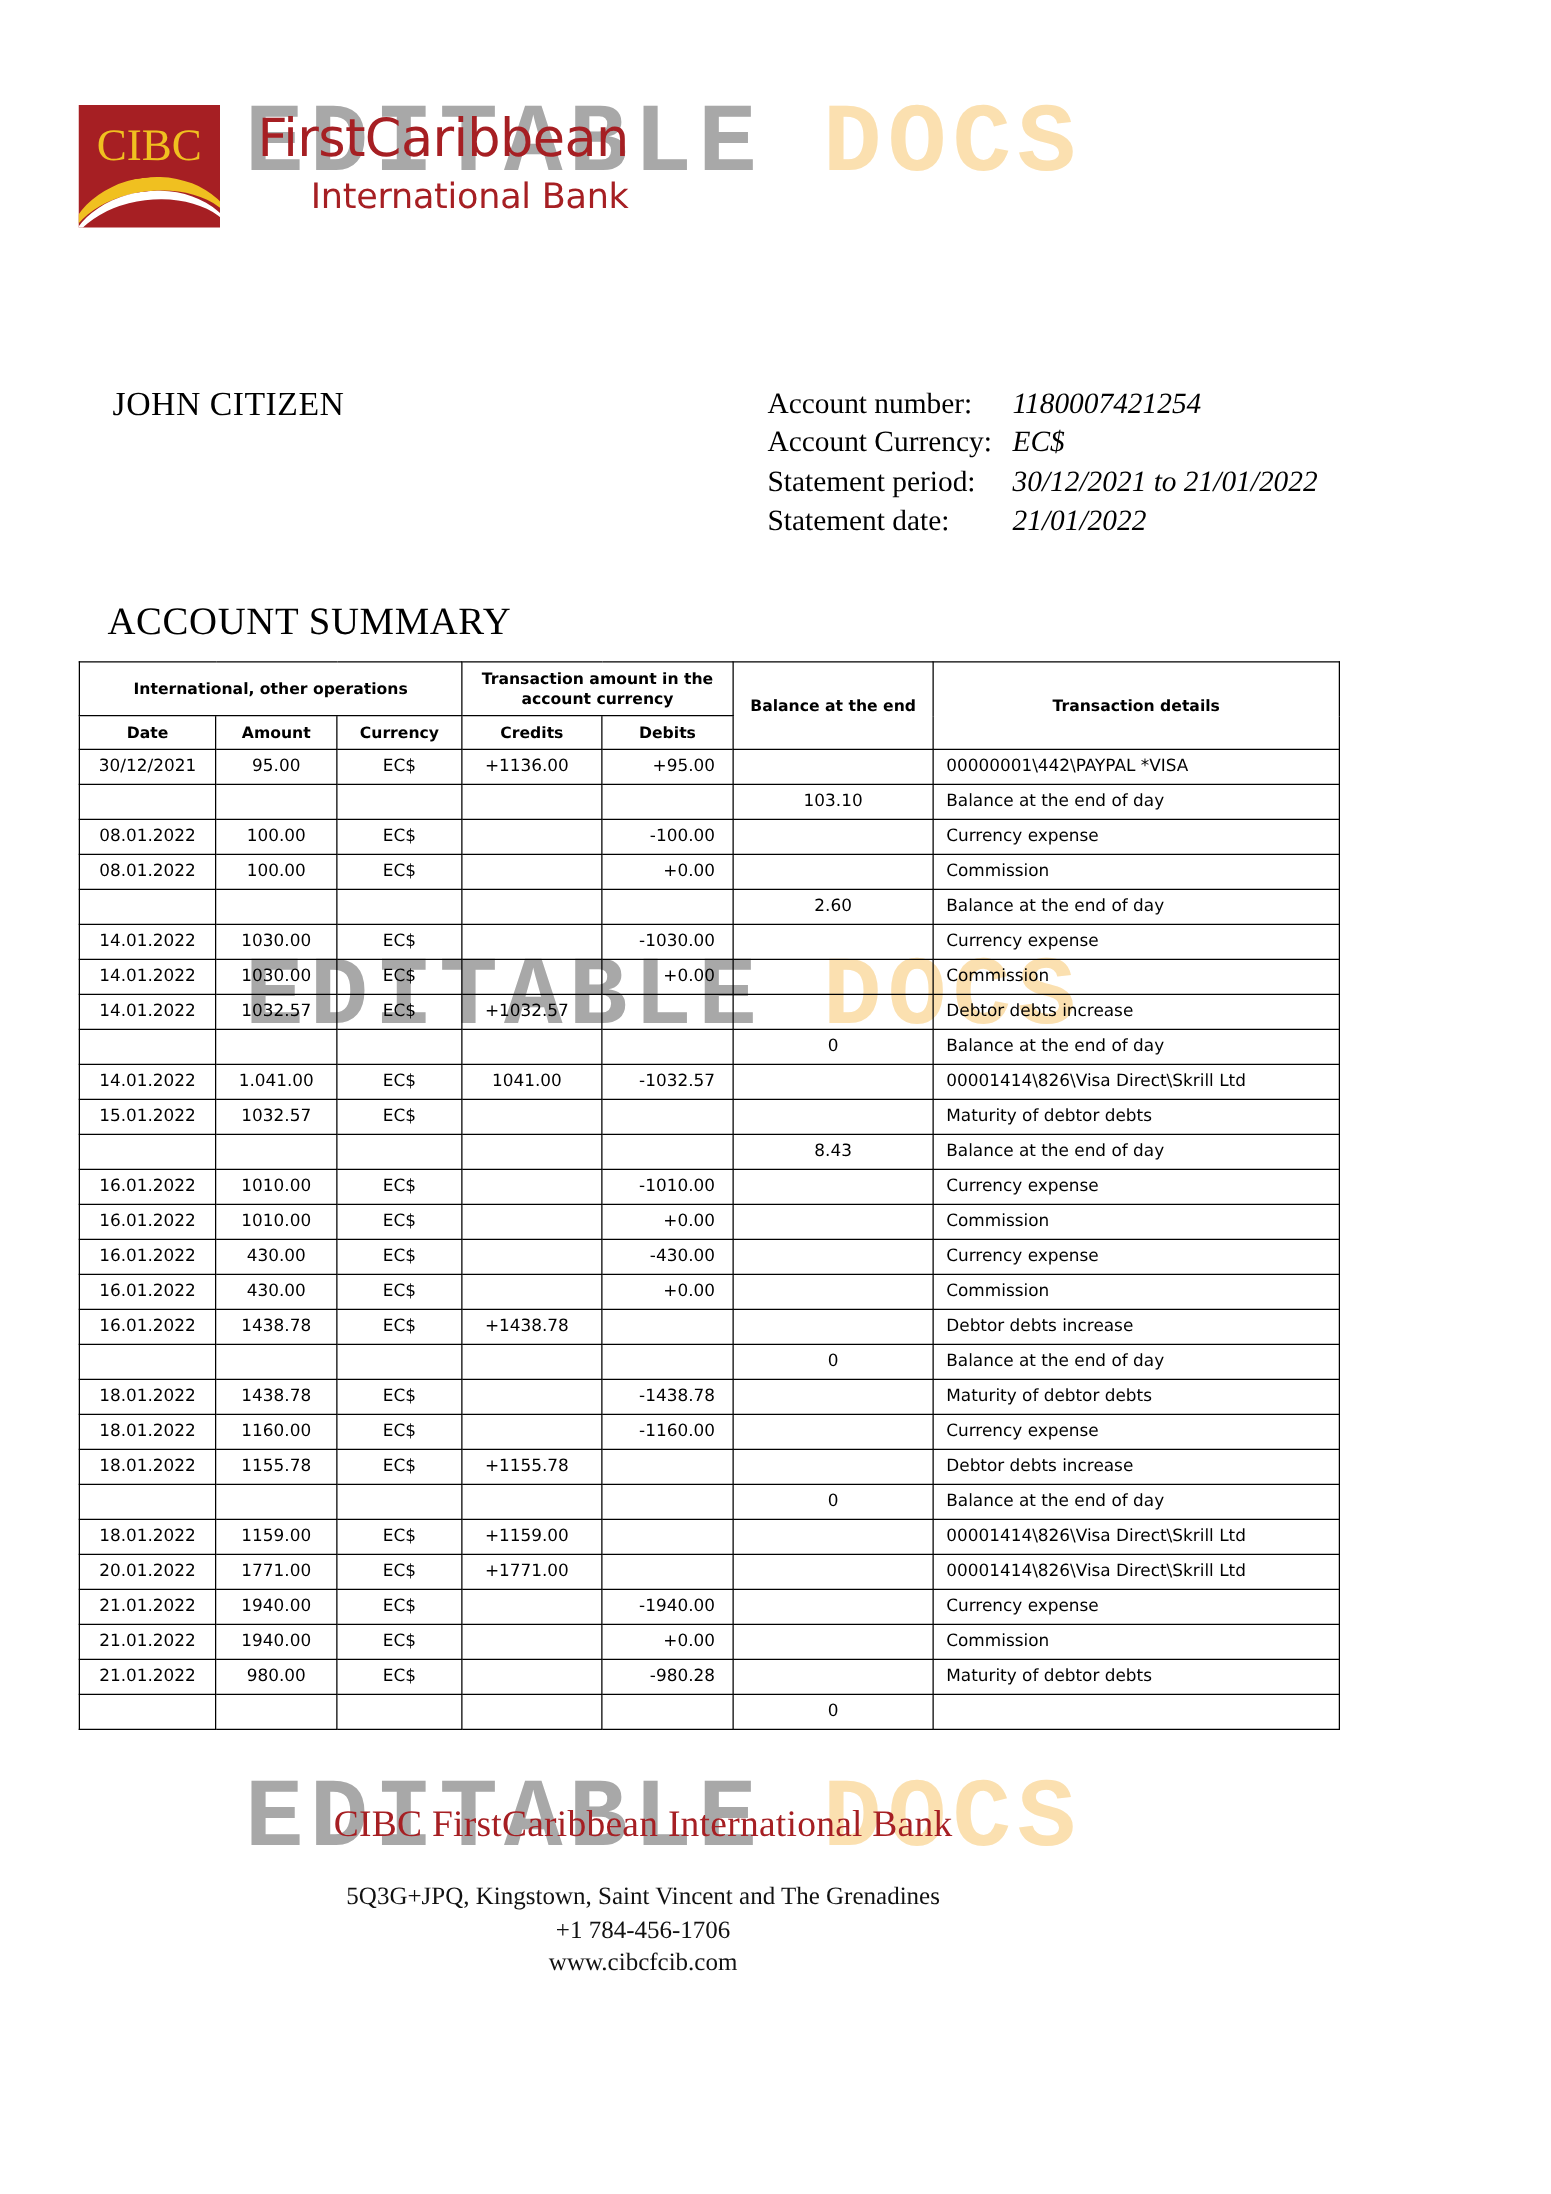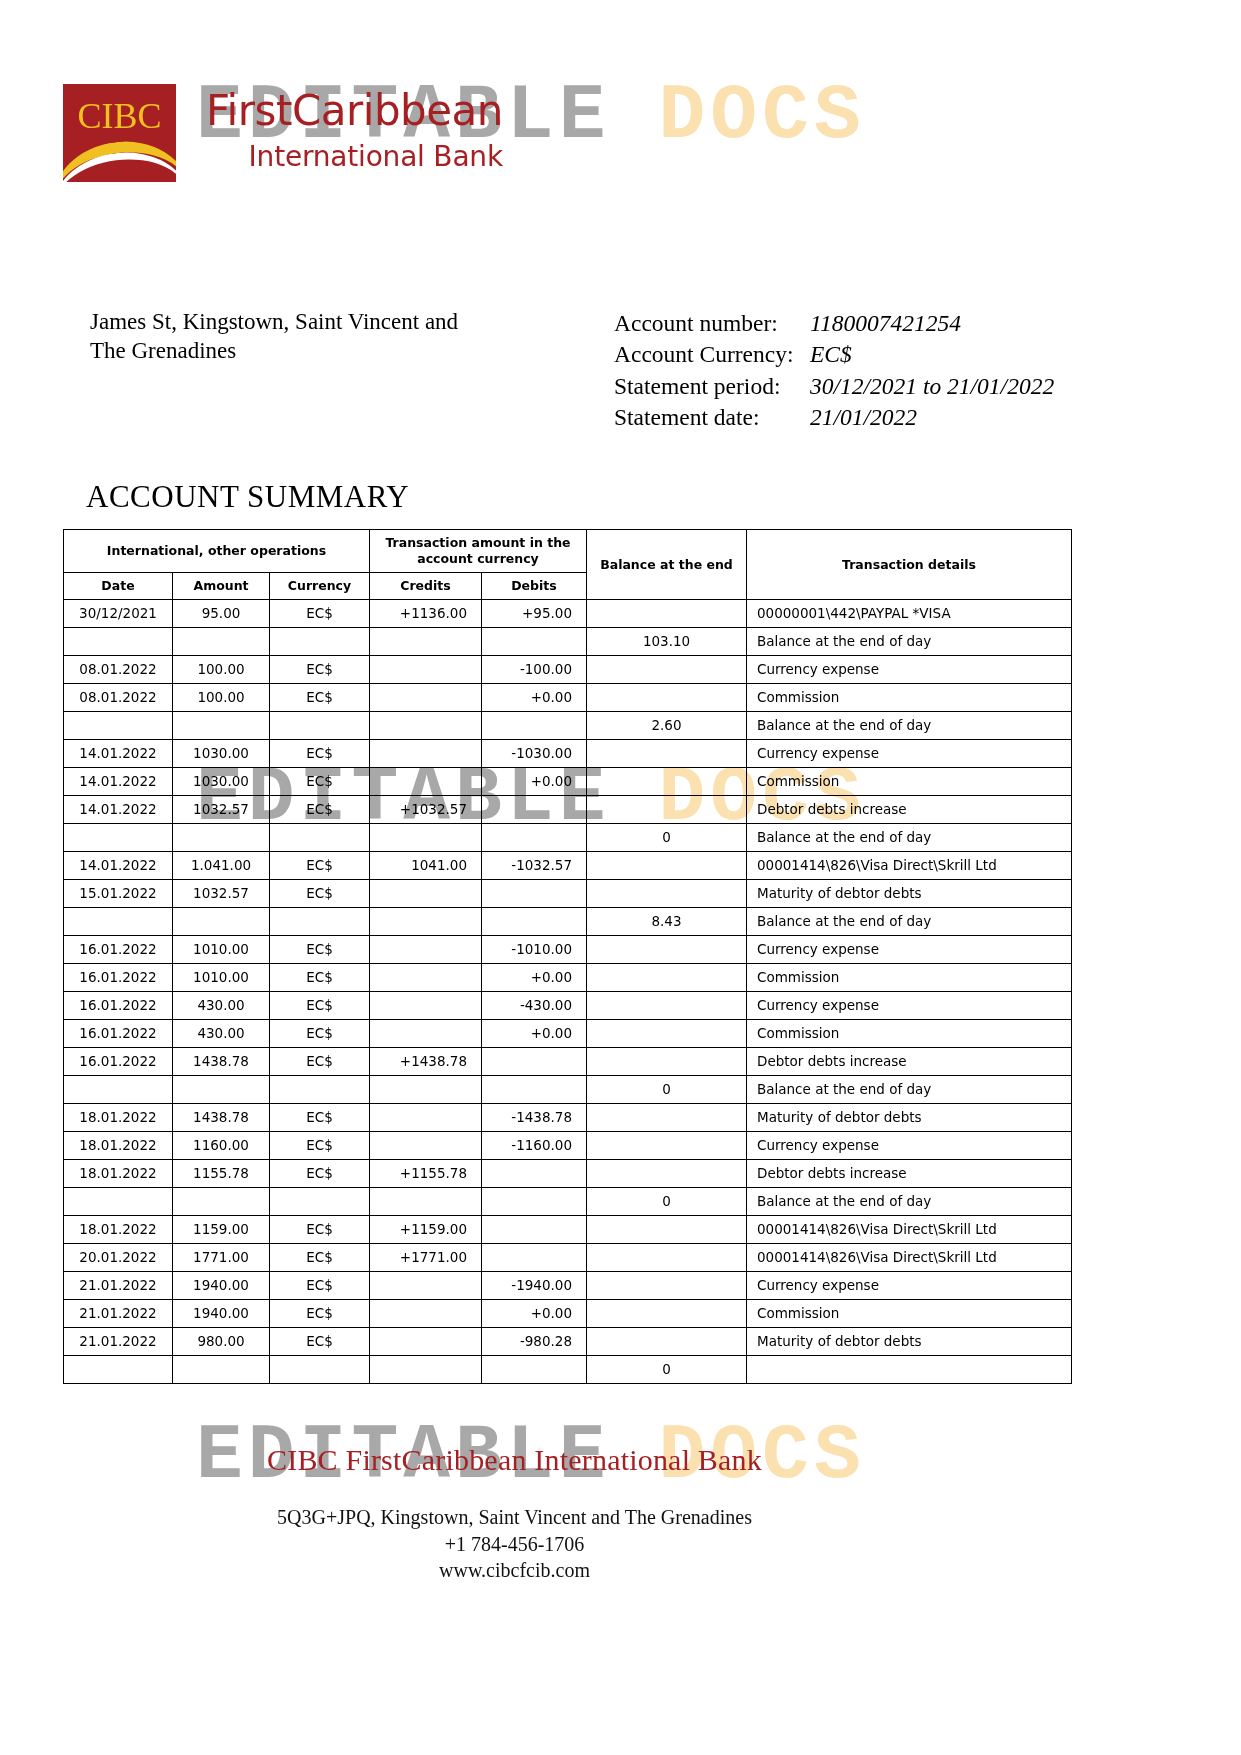--- a/index.html
+++ b/index.html
@@ -187,21 +187,21 @@
   #statement-table td {
     font-size: 13.5px;
     font-weight: normal;
     height: 23px;
     padding: 2px 6px;
     line-height: 1.2;
   }
   .c-date   { width: 96px;  text-align: center; }
   .c-amount { width: 84px;  text-align: center; }
   .c-curr   { width: 87px;  text-align: center; }
-  .c-credit { width: 91px;  text-align: right; padding-right: 14px !important; }
+  .c-credit { width: 91px;  text-align: center; padding-right: 14px !important; }
   .c-debit  { width: 84px;  text-align: right; padding-right: 14px !important; }
   .c-balance{ width: 147px; text-align: center; }
   .c-details{ text-align: left; padding-left: 10px !important; }
 
   
   #footer {
     position: absolute;
     left: 0;
     top: 1443px;
     width: 1029px;
@@ -234,21 +234,21 @@
     <div class="swoosh-gold"></div>
     <div class="swoosh-white"></div>
   </div>
   <div id="logo-words">
     <div class="line1">FirstCaribbean</div>
     <div class="line2">International Bank</div>
   </div>
 </div>
 
 <div id="customer-block">
-  <div id="customer-address">James St, Kingstown, Saint Vincent and The Grenadines</div>
+  <div id="customer-name">JOHN CITIZEN</div>
 </div>
 
 <div id="meta-block">
   <div class="meta-row">
     <span class="meta-label">Account number:</span>
     <span class="meta-value">1180007421254</span>
   </div>
   <div class="meta-row">
     <span class="meta-label">Account Currency:</span>
     <span class="meta-value">EC$</span>

